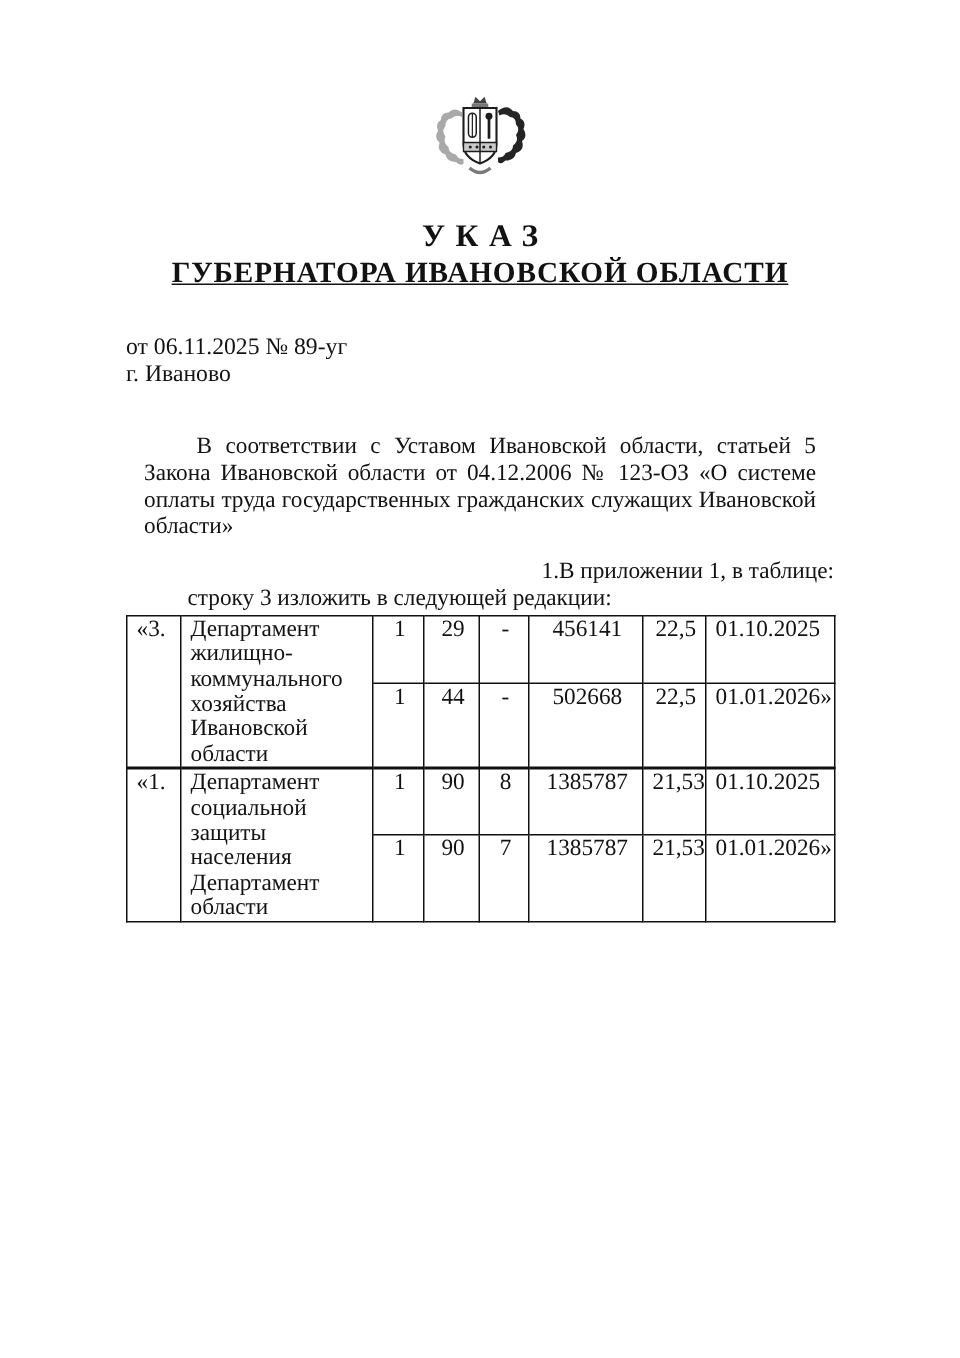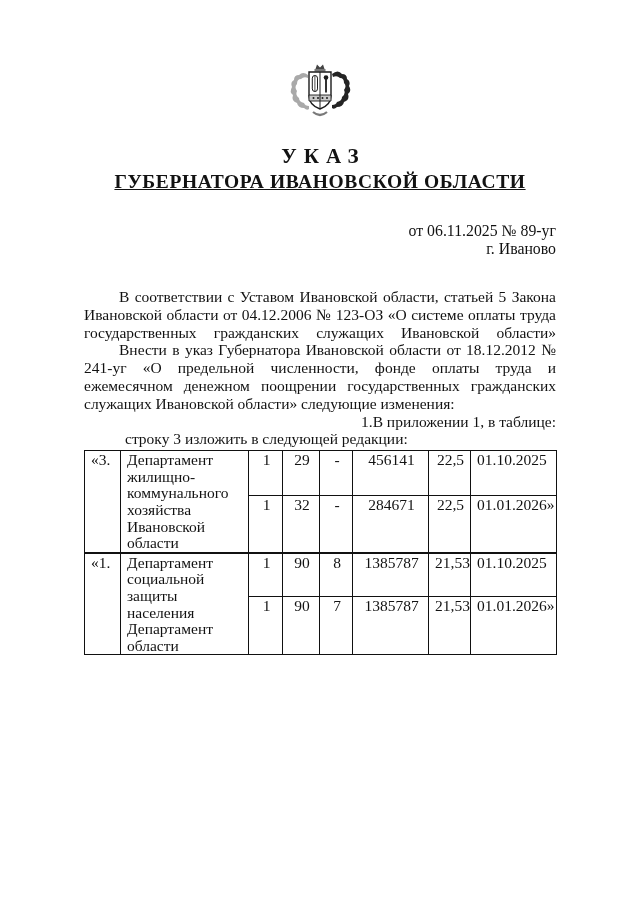--- a/index.html
+++ b/index.html
@@ -21,32 +21,32 @@
     font-size:21px;font-weight:bold;letter-spacing:7px;
     text-indent:7px; 
   }
   .authority{
     margin-top:2px;text-align:center;
     font-size:19.5px;font-weight:bold;
     letter-spacing:0.6px;
     text-decoration:underline;
     white-space:nowrap;
   }
-  .dateline{margin-top:29px;text-align:right;line-height:18px;font-size:15.8px;font-family:Liberation Serif, serif;}
+  .dateline{margin-top:29px;text-align:left;line-height:18px;font-size:15.8px;font-family:Liberation Serif, serif;}
   .doc-title{
     margin:20px auto 0;
     font-weight:bold;text-align:center;
     line-height:17.8px;font-size:15.8px;
     width:468px;
   }
   .body-text{margin-top:30px;line-height:17.8px;}
   .para{
     text-align:justify;
     text-indent:35px;
-    margin:0;
+    margin:12px;
   }
   .para-stretch{text-align-last:justify;}
   .decree-word{font-weight:bold;margin:0;}
   .item-line{margin:0;padding-left:26px;text-align:right;}
   .item-num{display:inline-block;width:35px;}
   .row-intro{margin:0;padding-left:41px;}
   table.amend{
     border-collapse:collapse;
     table-layout:fixed;
     width:472px;
@@ -114,21 +114,20 @@
   <div class="authority">ГУБЕРНАТОРА ИВАНОВСКОЙ ОБЛАСТИ</div>
 
   <div class="dateline">
     <div>от 06.11.2025 № 89-уг</div>
     <div>г. Иваново</div>
   </div>
 
 
   <div class="body-text">
     <p class="para para-stretch">В соответствии с Уставом Ивановской области, статьей 5 Закона Ивановской области от 04.12.2006 № 123-ОЗ «О системе оплаты труда государственных гражданских служащих Ивановской области»</p>
-    <p class="para">Внести в указ Губернатора Ивановской области от 18.12.2012 № 241-уг «О предельной численности, фонде оплаты труда и ежемесячном денежном поощрении государственных гражданских служащих Ивановской области» следующие изменения:</p>
     <p class="item-line"><span class="item-num">1.</span><span>В приложении 1, в таблице:</span></p>
     <p class="row-intro">строку 3 изложить в следующей редакции:</p>
   </div>
 
   <div class="spacer2"></div>
 
   <table class="amend t1">
     <colgroup>
       <col style="width:36px">
         <col style="width:128px">
@@ -145,23 +144,23 @@
         <td rowspan="2">Департамент жилищно-коммунального хозяйства Ивановской области</td>
         <td class="c">1</td>
         <td class="c">29</td>
         <td class="c">-</td>
         <td class="c">456141</td>
         <td class="c">22,5</td>
         <td>01.10.2025</td>
       </tr>
       <tr class="r2">
         <td class="c">1</td>
-        <td class="c">32</td>
+        <td class="c">44</td>
         <td class="c">-</td>
-        <td class="c">284671</td>
+        <td class="c">502668</td>
         <td class="c">22,5</td>
         <td>01.01.2026»</td>
       </tr>
     </tbody>
   </table>
 
 
   <table class="amend t2">
     <colgroup>
       <col style="width:36px">

